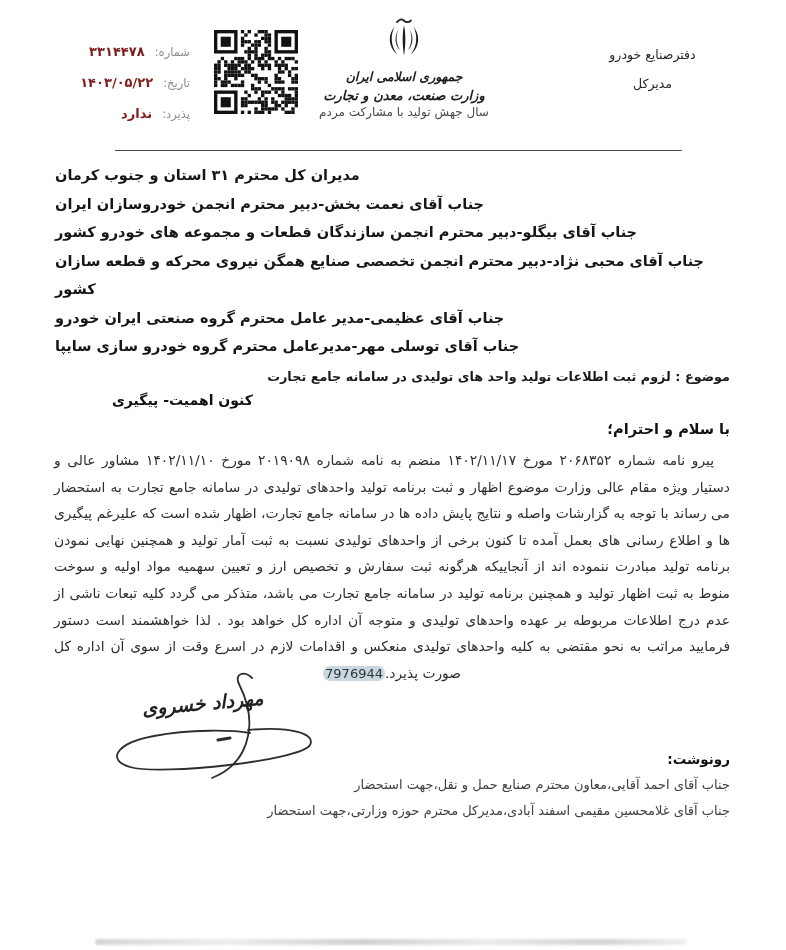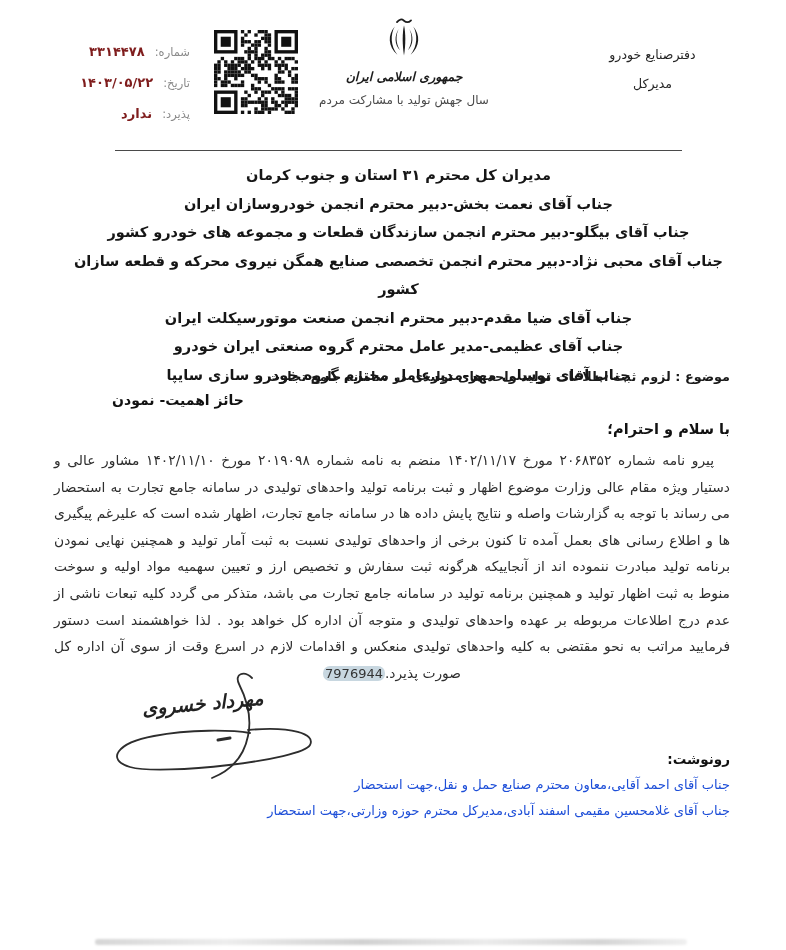--- a/index.html
+++ b/index.html
@@ -16,31 +16,31 @@
   .meta-value { font-weight:bold; font-size:13px; color:#7f1d1d; margin-right:5px; }
 
   
   .qr { left:214px; top:30px; width:84px; height:84px; }
 
   
   .emblem-block { left:288px; top:16px; width:232px; text-align:center; }
   .emblem-svg { width:44px; height:50px; display:block; margin:0 auto 2px auto; }
   .gov-line1 { font-size:12.5px; font-weight:bold; font-style:italic; color:#1c1c1c; line-height:18px; }
   .gov-line2 { font-size:13px; font-weight:bold; font-style:italic; color:#1c1c1c; line-height:19px; }
-  .gov-slogan { font-size:12px; color:#4a4a4a; margin-top:7px; letter-spacing:1px; }
+  .gov-slogan { font-size:12px; color:#4a4a4a; letter-spacing:1px; }
 
   
   .unit { left:545px; top:40px; width:215px; text-align:center; }
   .unit div { font-size:12.5px; color:#262626; line-height:29px; }
 
   
   .divider { left:115px; top:150px; width:567px; border-top:1.6px solid #4a4a4a; }
 
   
-  .recipients { left:55px; right:44px; top:161px; text-align:center; direction:rtl; }
+  .recipients { left:55px; right:44px; top:161px; text-align:left; direction:rtl; }
   .recipients div { font-size:14.5px; font-weight:bold; color:#161616; line-height:28.5px; }
 
   
   .subject { right:56px; left:55px; top:369px; text-align:right; font-size:12.8px; font-weight:bold; color:#1a1a1a; }
   .priority { left:112px; top:392px; font-size:14px; font-weight:bold; color:#111; }
   .salutation { right:56px; top:421px; font-size:14.5px; font-weight:bold; color:#111; }
 
   
   .body-text {
     left:54px; right:56px; top:447px; direction:rtl;
@@ -57,21 +57,21 @@
   
   .sig-svg { left:100px; top:668px; width:230px; height:125px; }
   .sig-name {
     left:142px; top:692px; font-size:19px; font-weight:bold; font-style:italic;
     color:#222; transform:rotate(-5deg); white-space:nowrap;
   }
 
   
   .cc { right:56px; left:55px; top:751px; text-align:right; direction:rtl; }
   .cc-title { font-size:13.5px; font-weight:bold; color:#111; margin-bottom:5px; }
-  .cc-item { font-size:13px; color:#1d4ed8; line-height:25.5px; }
+  .cc-item { font-size:13px; color:#404040; line-height:25.5px; }
 
   
   .bottom-artifact {
     left:95px; width:592px; top:939px; height:6px; border-radius:3px;
     background:linear-gradient(90deg,
       rgba(0,0,0,.16), rgba(0,0,0,.07) 22%, rgba(0,0,0,.18) 45%,
       rgba(0,0,0,.08) 66%, rgba(0,0,0,.17) 85%, rgba(0,0,0,.06));
     filter:blur(1.1px);
   }
 </style>
@@ -338,42 +338,42 @@
 <div class="abs emblem-block">
   <svg class="emblem-svg" viewBox="0 0 100 110">
     <path d="M34,12 Q42,2 50,9 Q58,16 66,8" fill="none" stroke="#1c1c1c" stroke-width="4" stroke-linecap="round"></path>
     <path d="M50,20 C54,36 54,64 50,88 C46,64 46,36 50,20 Z" fill="#1c1c1c"></path>
     <path d="M38,28 C28,42 28,64 41,76 C31,61 31,41 38,28 Z" fill="#1c1c1c"></path>
     <path d="M62,28 C72,42 72,64 59,76 C69,61 69,41 62,28 Z" fill="#1c1c1c"></path>
     <path d="M29,22 C13,40 13,68 35,86 C19,67 19,39 29,22 Z" fill="#1c1c1c"></path>
     <path d="M71,22 C87,40 87,68 65,86 C81,67 81,39 71,22 Z" fill="#1c1c1c"></path>
   </svg>
   <div class="gov-line1">جمهوری اسلامی ایران</div>
+  <div class="gov-line2">وزارت صنعت، معدن و تجارت</div>
   <div class="gov-slogan">سال جهش تولید با مشارکت مردم</div>
 </div>
 
 <div class="abs unit">
   <div>دفترصنایع خودرو</div>
   <div>مدیرکل</div>
 </div>
 
 <div class="abs divider"></div>
 
 <div class="abs recipients">
   <div>مدیران کل محترم ۳۱ استان و جنوب کرمان</div>
   <div>جناب آقای نعمت بخش-دبیر محترم انجمن خودروسازان ایران</div>
   <div>جناب آقای بیگلو-دبیر محترم انجمن سازندگان قطعات و مجموعه های خودرو کشور</div>
   <div>جناب آقای محبی نژاد-دبیر محترم انجمن تخصصی صنایع همگن نیروی محرکه و قطعه سازان کشور</div>
-  <div>جناب آقای ضیا مقدم-دبیر محترم انجمن صنعت موتورسیکلت ایران</div>
   <div>جناب آقای عظیمی-مدیر عامل محترم گروه صنعتی ایران خودرو</div>
   <div>جناب آقای توسلی مهر-مدیرعامل محترم گروه خودرو سازی سایپا</div>
 </div>
 
 <div class="abs subject">موضوع : لزوم ثبت اطلاعات تولید واحد های تولیدی در سامانه جامع تجارت</div>
-<div class="abs priority">حائز اهمیت- نمودن</div>
+<div class="abs priority">کنون اهمیت- پیگیری</div>
 <div class="abs salutation">با سلام و احترام؛</div>
 
 <div class="abs body-text">
   <span>پیرو نامه شماره ۲۰۶۸۳۵۲ مورخ ۱۴۰۲/۱۱/۱۷ منضم به نامه شماره ۲۰۱۹۰۹۸ مورخ ۱۴۰۲/۱۱/۱۰ مشاور عالی و دستیار ویژه مقام عالی وزارت موضوع اظهار و ثبت برنامه تولید واحدهای تولیدی در سامانه جامع تجارت به استحضار می رساند با توجه به گزارشات واصله و نتایج پایش داده ها در سامانه جامع تجارت، اظهار شده است که علیرغم پیگیری ها و اطلاع رسانی های بعمل آمده تا کنون برخی از واحدهای تولیدی نسبت به ثبت آمار تولید و همچنین نهایی نمودن برنامه تولید مبادرت ننموده اند از آنجاییکه هرگونه ثبت سفارش و تخصیص ارز و تعیین سهمیه مواد اولیه و سوخت منوط به ثبت اظهار تولید و همچنین برنامه تولید در سامانه جامع تجارت می باشد، متذکر می گردد کلیه تبعات ناشی از عدم درج اطلاعات مربوطه بر عهده واحدهای تولیدی و متوجه آن اداره کل خواهد بود . لذا خواهشمند است دستور فرمایید مراتب به نحو مقتضی به کلیه واحدهای تولیدی منعکس و اقدامات لازم در اسرع وقت از سوی آن اداره کل صورت پذیرد.</span><span class="track-num">7976944</span>
 </div>
 
 <svg class="abs sig-svg" viewBox="0 0 230 125">
   <path d="M152,10 C144,2 134,6 139,16 C148,34 152,50 148,68 C144,88 132,102 112,110" fill="none" stroke="#2d2d2d" stroke-width="1.8" stroke-linecap="round"></path>
   <path d="M148,62 C192,58 216,66 210,77 C202,92 62,108 30,99 C6,92 16,75 54,68 C90,61 132,62 150,65" fill="none" stroke="#2d2d2d" stroke-width="1.8" stroke-linecap="round"></path>
   <path d="M118,72 L130,70" fill="none" stroke="#2d2d2d" stroke-width="3" stroke-linecap="round"></path>

